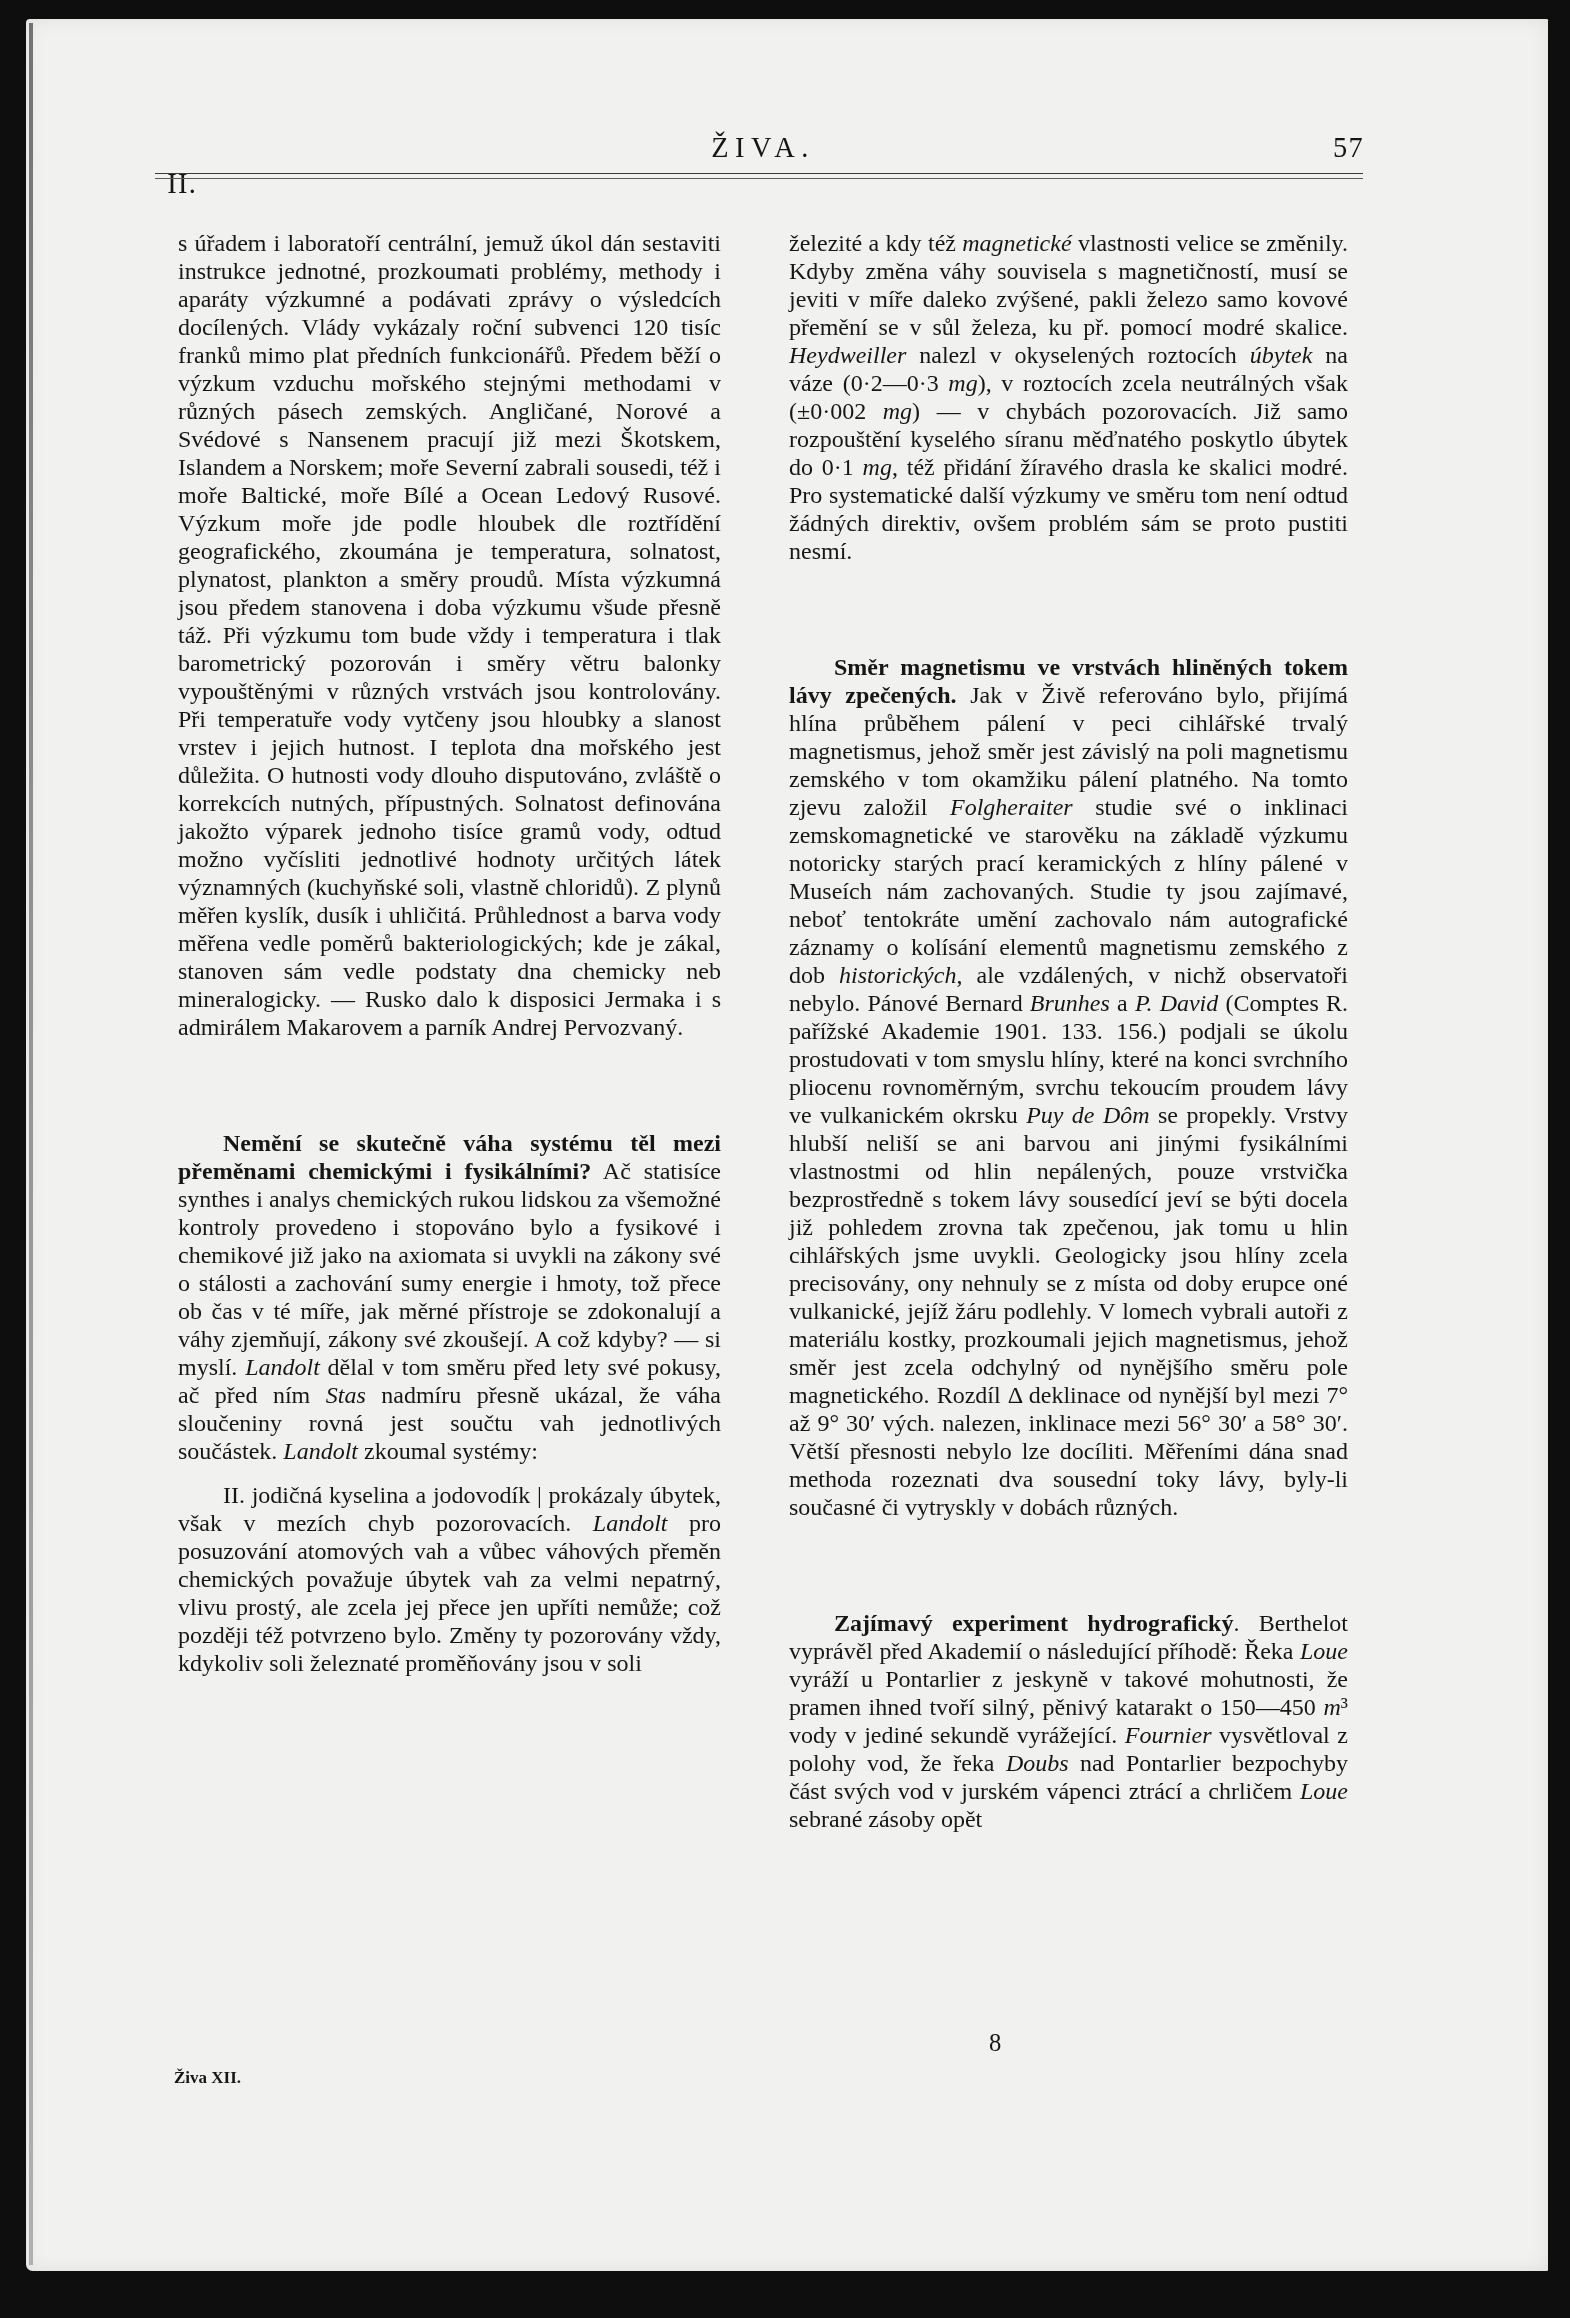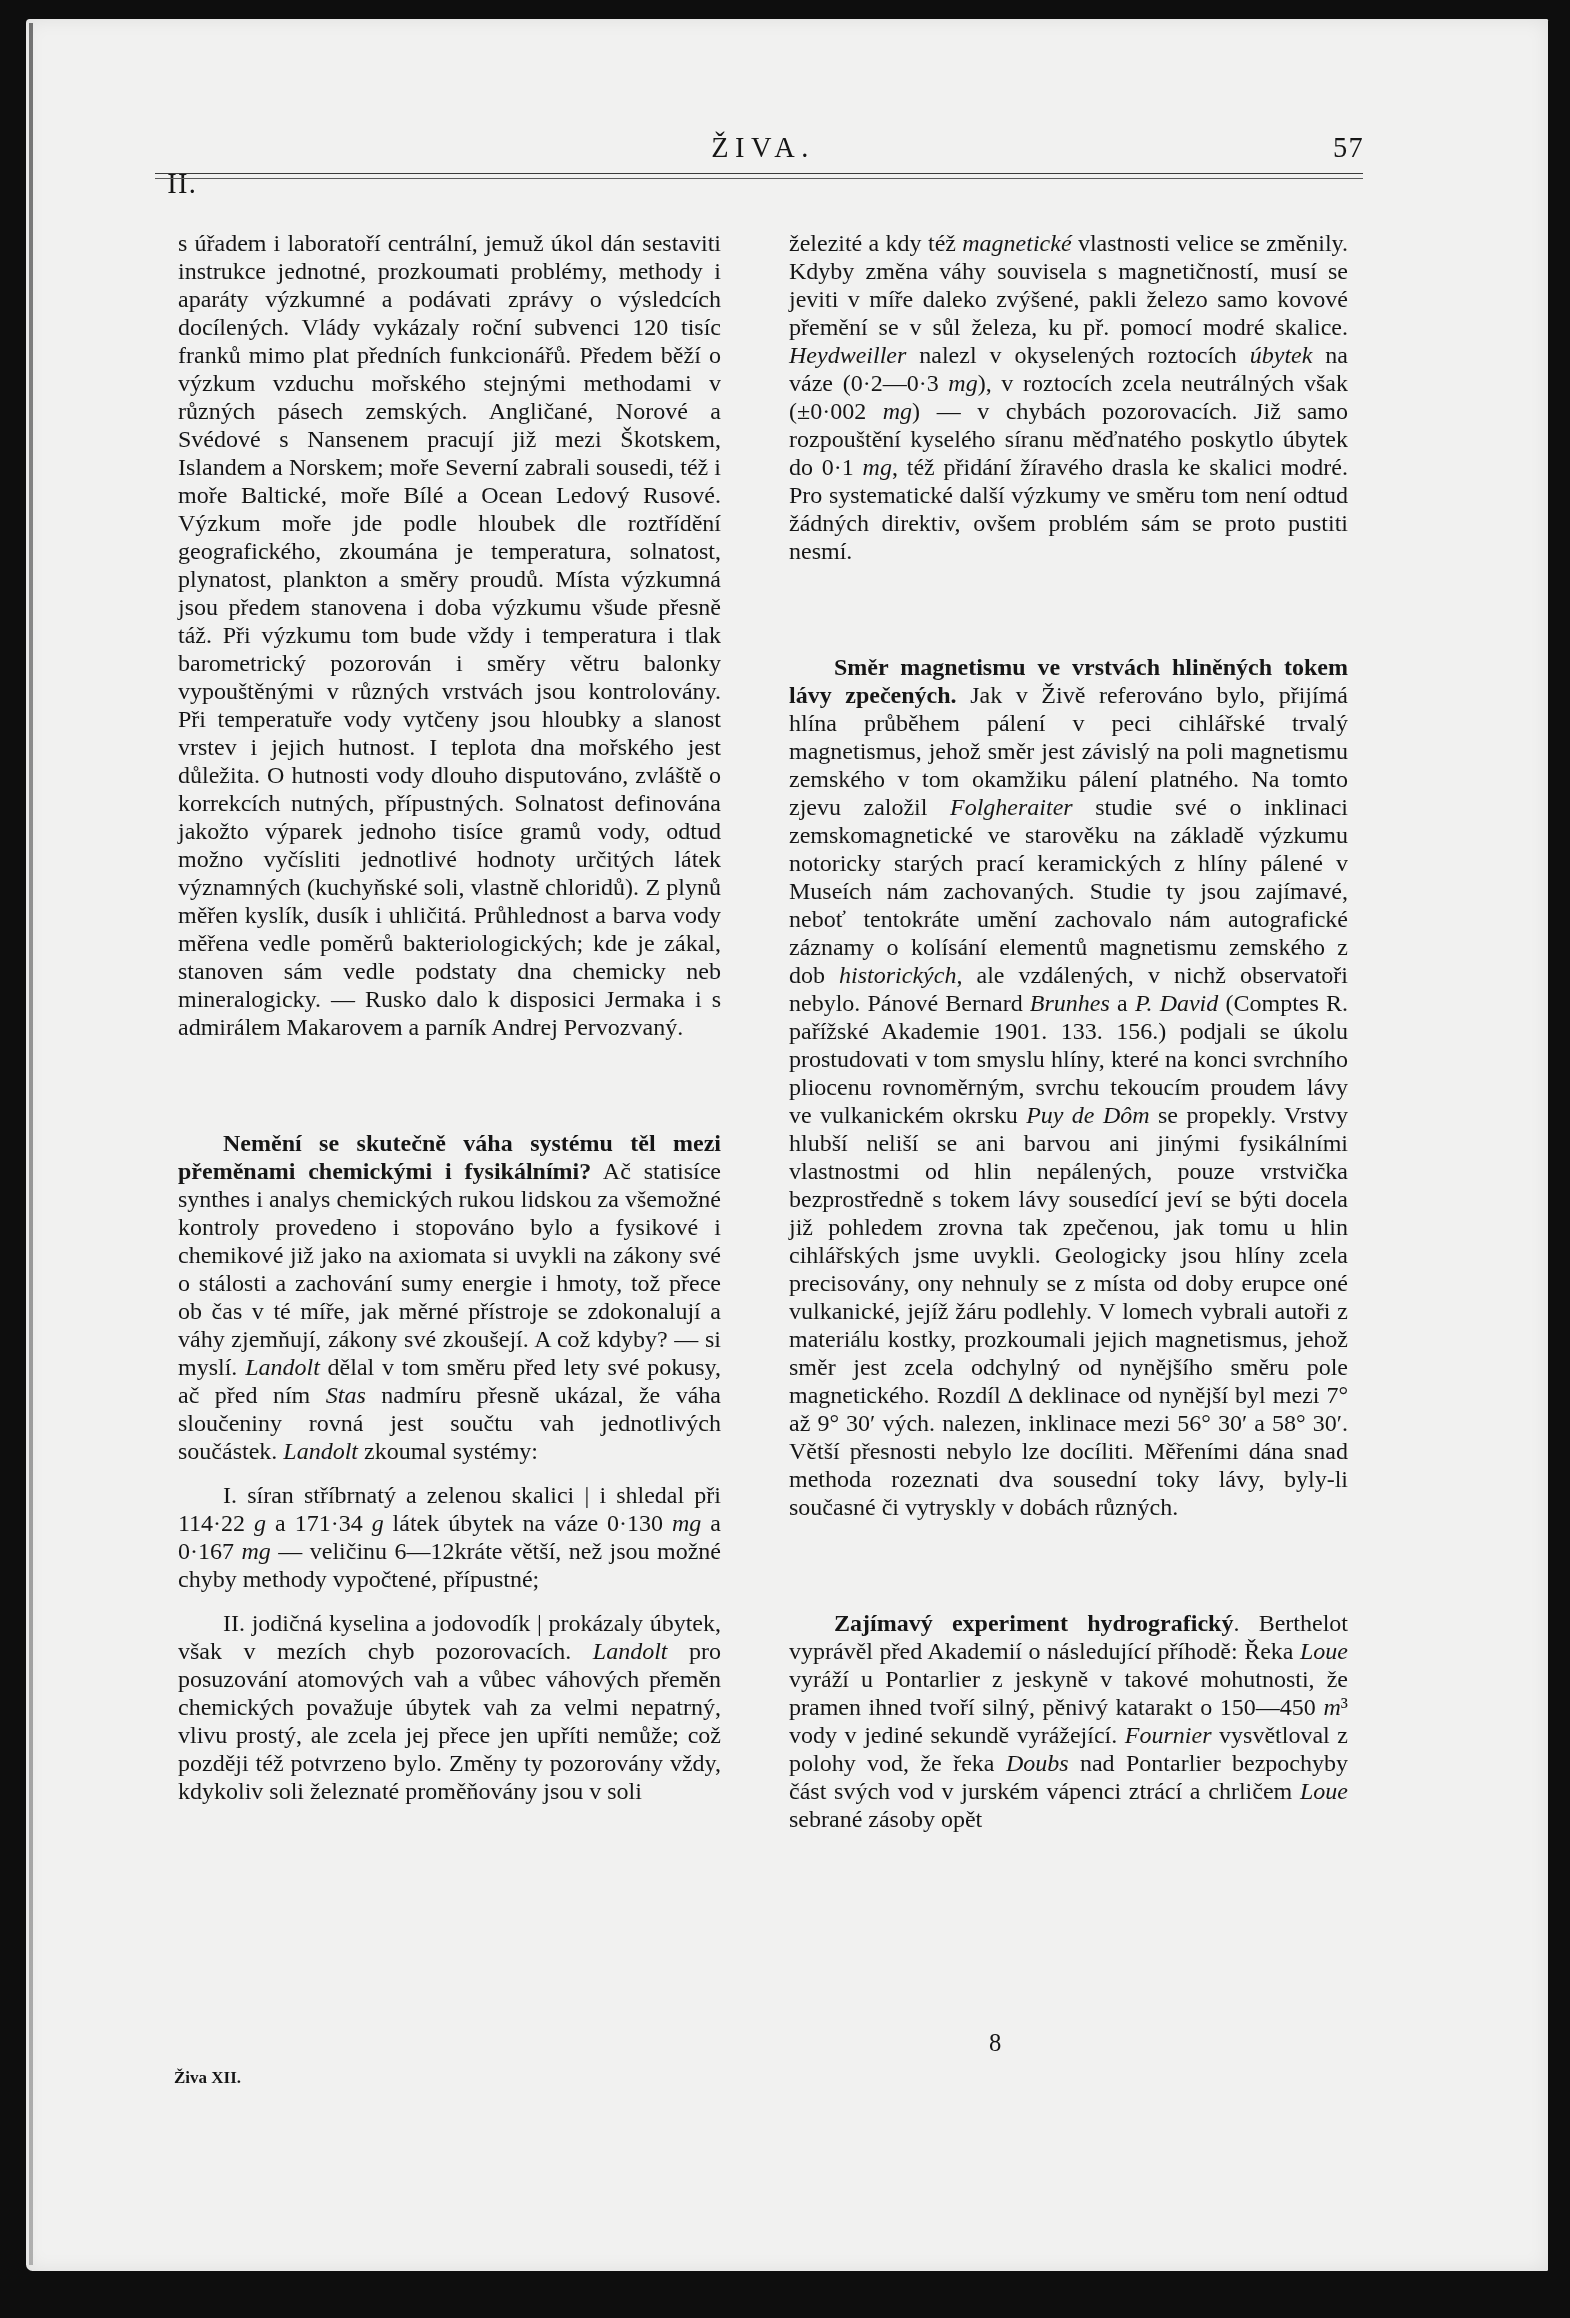--- a/index.html
+++ b/index.html
@@ -63,21 +63,20 @@
   <span class="rh-left">II.</span>
   <span class="rh-center">ŽIVA.</span>
   <span class="rh-right">57</span>
 </div>
 <div class="head-rule"></div>
 
 <div class="col col-left" id="col-left">
     <p>s úřadem i laboratoří centrální, jemuž úkol dán sestaviti instrukce jednotné, prozkoumati problémy, methody i aparáty výzkumné a podávati zprávy o výsledcích docílených. Vlády vykázaly roční subvenci 120 tisíc franků mimo plat předních funkcionářů. Předem běží o výzkum vzduchu mořského stejnými methodami v různých pásech zemských. Angličané, Norové a Svédové s Nansenem pracují již mezi Škotskem, Islandem a Norskem; moře Severní zabrali sousedi, též i moře Baltické, moře Bílé a Ocean Ledový Rusové. Výzkum moře jde podle hloubek dle roztřídění geografického, zkoumána je temperatura, solnatost, plynatost, plankton a směry proudů. Místa výzkumná jsou předem stanovena i doba výzkumu všude přesně táž. Při výzkumu tom bude vždy i temperatura i tlak barometrický pozorován i směry větru balonky vypouštěnými v různých vrstvách jsou kontrolovány. Při temperatuře vody vytčeny jsou hloubky a slanost vrstev i jejich hutnost. I teplota dna mořského jest důležita. O hutnosti vody dlouho disputováno, zvláště o korrekcích nutných, přípustných. Solnatost definována jakožto výparek jednoho tisíce gramů vody, odtud možno vyčísliti jednotlivé hodnoty určitých látek významných (kuchyňské soli, vlastně chloridů). Z plynů měřen kyslík, dusík i uhličitá. Průhlednost a barva vody měřena vedle poměrů bakteriologických; kde je zákal, stanoven sám vedle podstaty dna chemicky neb mineralogicky. — Rusko dalo k disposici Jermaka i s admirálem Makarovem a parník Andrej Pervozvaný.</p>
     <div class="gap"></div>
     <p class="indent"><b>Nemění se skutečně váha systému těl mezi přeměnami chemickými i fysikálními?</b> Ač statisíce synthes i analys chemických rukou lidskou za všemožné kontroly provedeno i stopováno bylo a fysikové i chemikové již jako na axiomata si uvykli na zákony své o stálosti a zachování sumy energie i hmoty, tož přece ob čas v té míře, jak měrné přístroje se zdokonalují a váhy zjemňují, zákony své zkoušejí. A což kdyby? — si myslí. <i>Landolt</i> dělal v tom směru před lety své pokusy, ač před ním <i>Stas</i> nadmíru přesně ukázal, že váha sloučeniny rovná jest součtu vah jednotlivých součástek. <i>Landolt</i> zkoumal systémy:</p>
-    <p class="indent">I. síran stříbrnatý a zelenou skalici | i shledal při 114·22 <i>g</i> a 171·34 <i>g</i> látek úbytek na váze 0·130 <i>mg</i> a 0·167 <i>mg</i> — veličinu 6—12kráte větší, než jsou možné chyby methody vypočtené, přípustné;</p>
     <p class="indent">II. jodičná kyselina a jodovodík | prokázaly úbytek, však v mezích chyb pozorovacích. <i>Landolt</i> pro posuzování atomových vah a vůbec váhových přeměn chemických považuje úbytek vah za velmi nepatrný, vlivu prostý, ale zcela jej přece jen upříti nemůže; což později též potvrzeno bylo. Změny ty pozorovány vždy, kdykoliv soli železnaté proměňovány jsou v soli</p>
   </div>
 <div class="col col-right" id="col-right">
     <p>železité a kdy též <i>magnetické</i> vlastnosti velice se změnily. Kdyby změna váhy souvisela s magnetičností, musí se jeviti v míře daleko zvýšené, pakli železo samo kovové přemění se v sůl železa, ku př. pomocí modré skalice. <i>Heydweiller</i> nalezl v okyselených roztocích <i>úbytek</i> na váze (0·2—0·3 <i>mg</i>), v roztocích zcela neutrálných však (±0·002 <i>mg</i>) — v chybách pozorovacích. Již samo rozpouštění kyselého síranu měďnatého poskytlo úbytek do 0·1 <i>mg</i>, též přidání žíravého drasla ke skalici modré. Pro systematické další výzkumy ve směru tom není odtud žádných direktiv, ovšem problém sám se proto pustiti nesmí.</p>
     <div class="gap"></div>
     <p class="indent"><b>Směr magnetismu ve vrstvách hliněných tokem lávy zpečených.</b> Jak v Živě referováno bylo, přijímá hlína průběhem pálení v peci cihlářské trvalý magnetismus, jehož směr jest závislý na poli magnetismu zemského v tom okamžiku pálení platného. Na tomto zjevu založil <i>Folgheraiter</i> studie své o inklinaci zemskomagnetické ve starověku na základě výzkumu notoricky starých prací keramických z hlíny pálené v Museích nám zachovaných. Studie ty jsou zajímavé, neboť tentokráte umění zachovalo nám autografické záznamy o kolísání elementů magnetismu zemského z dob <i>historických</i>, ale vzdálených, v nichž observatoři nebylo. Pánové Bernard <i>Brunhes</i> a <i>P. David</i> (Comptes R. pařížské Akademie 1901. 133. 156.) podjali se úkolu prostudovati v tom smyslu hlíny, které na konci svrchního pliocenu rovnoměrným, svrchu tekoucím proudem lávy ve vulkanickém okrsku <i>Puy de Dôm</i> se propekly. Vrstvy hlubší neliší se ani barvou ani jinými fysikálními vlastnostmi od hlin nepálených, pouze vrstvička bezprostředně s tokem lávy sousedící jeví se býti docela již pohledem zrovna tak zpečenou, jak tomu u hlin cihlářských jsme uvykli. Geologicky jsou hlíny zcela precisovány, ony nehnuly se z místa od doby erupce oné vulkanické, jejíž žáru podlehly. V lomech vybrali autoři z materiálu kostky, prozkoumali jejich magnetismus, jehož směr jest zcela odchylný od nynějšího směru pole magnetického. Rozdíl Δ deklinace od nynější byl mezi 7° až 9° 30′ vých. nalezen, inklinace mezi 56° 30′ a 58° 30′. Větší přesnosti nebylo lze docíliti. Měřeními dána snad methoda rozeznati dva sousední toky lávy, byly-li současné či vytryskly v dobách různých.</p>
     <div class="gap"></div>
     <p class="indent"><b>Zajímavý experiment hydrografický</b>. Berthelot vyprávěl před Akademií o následující příhodě: Řeka <i>Loue</i> vyráží u Pontarlier z jeskyně v takové mohutnosti, že pramen ihned tvoří silný, pěnivý katarakt o 150—450 <i>m</i>³ vody v jediné sekundě vyrážející. <i>Fournier</i> vysvětloval z polohy vod, že řeka <i>Doubs</i> nad Pontarlier bezpochyby část svých vod v jurském vápenci ztrácí a chrličem <i>Loue</i> sebrané zásoby opět</p>
   </div>
 

